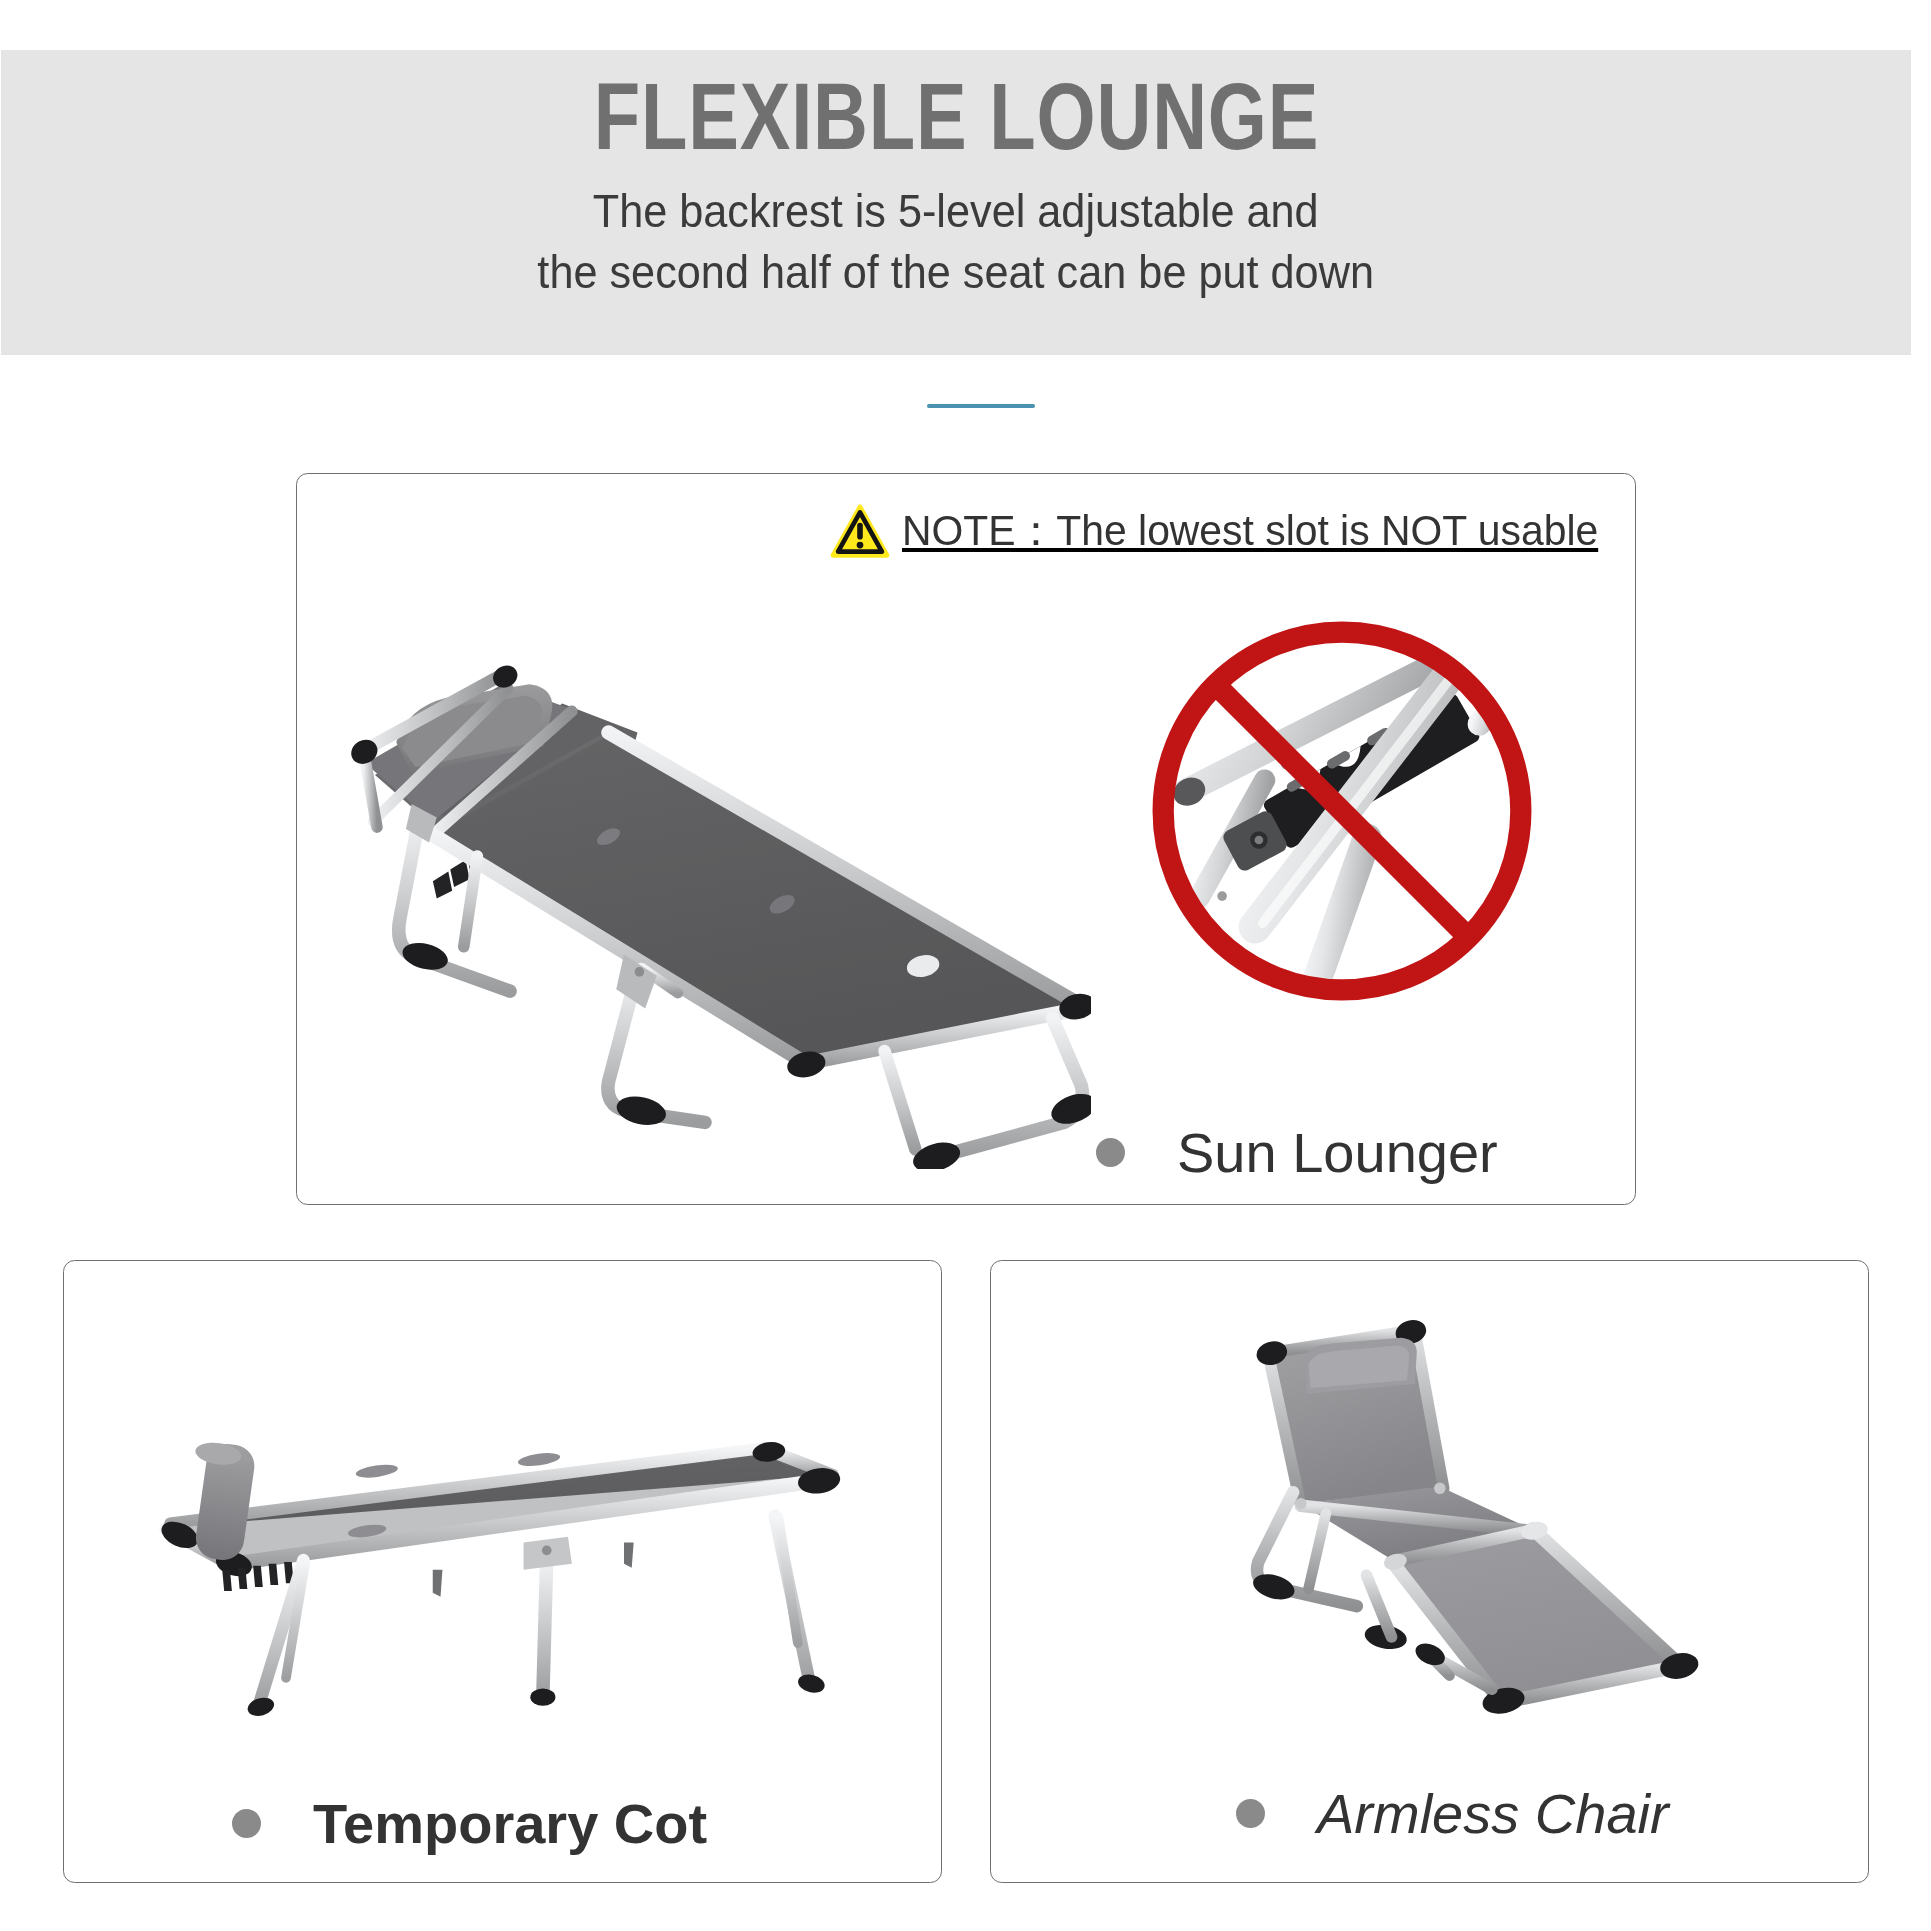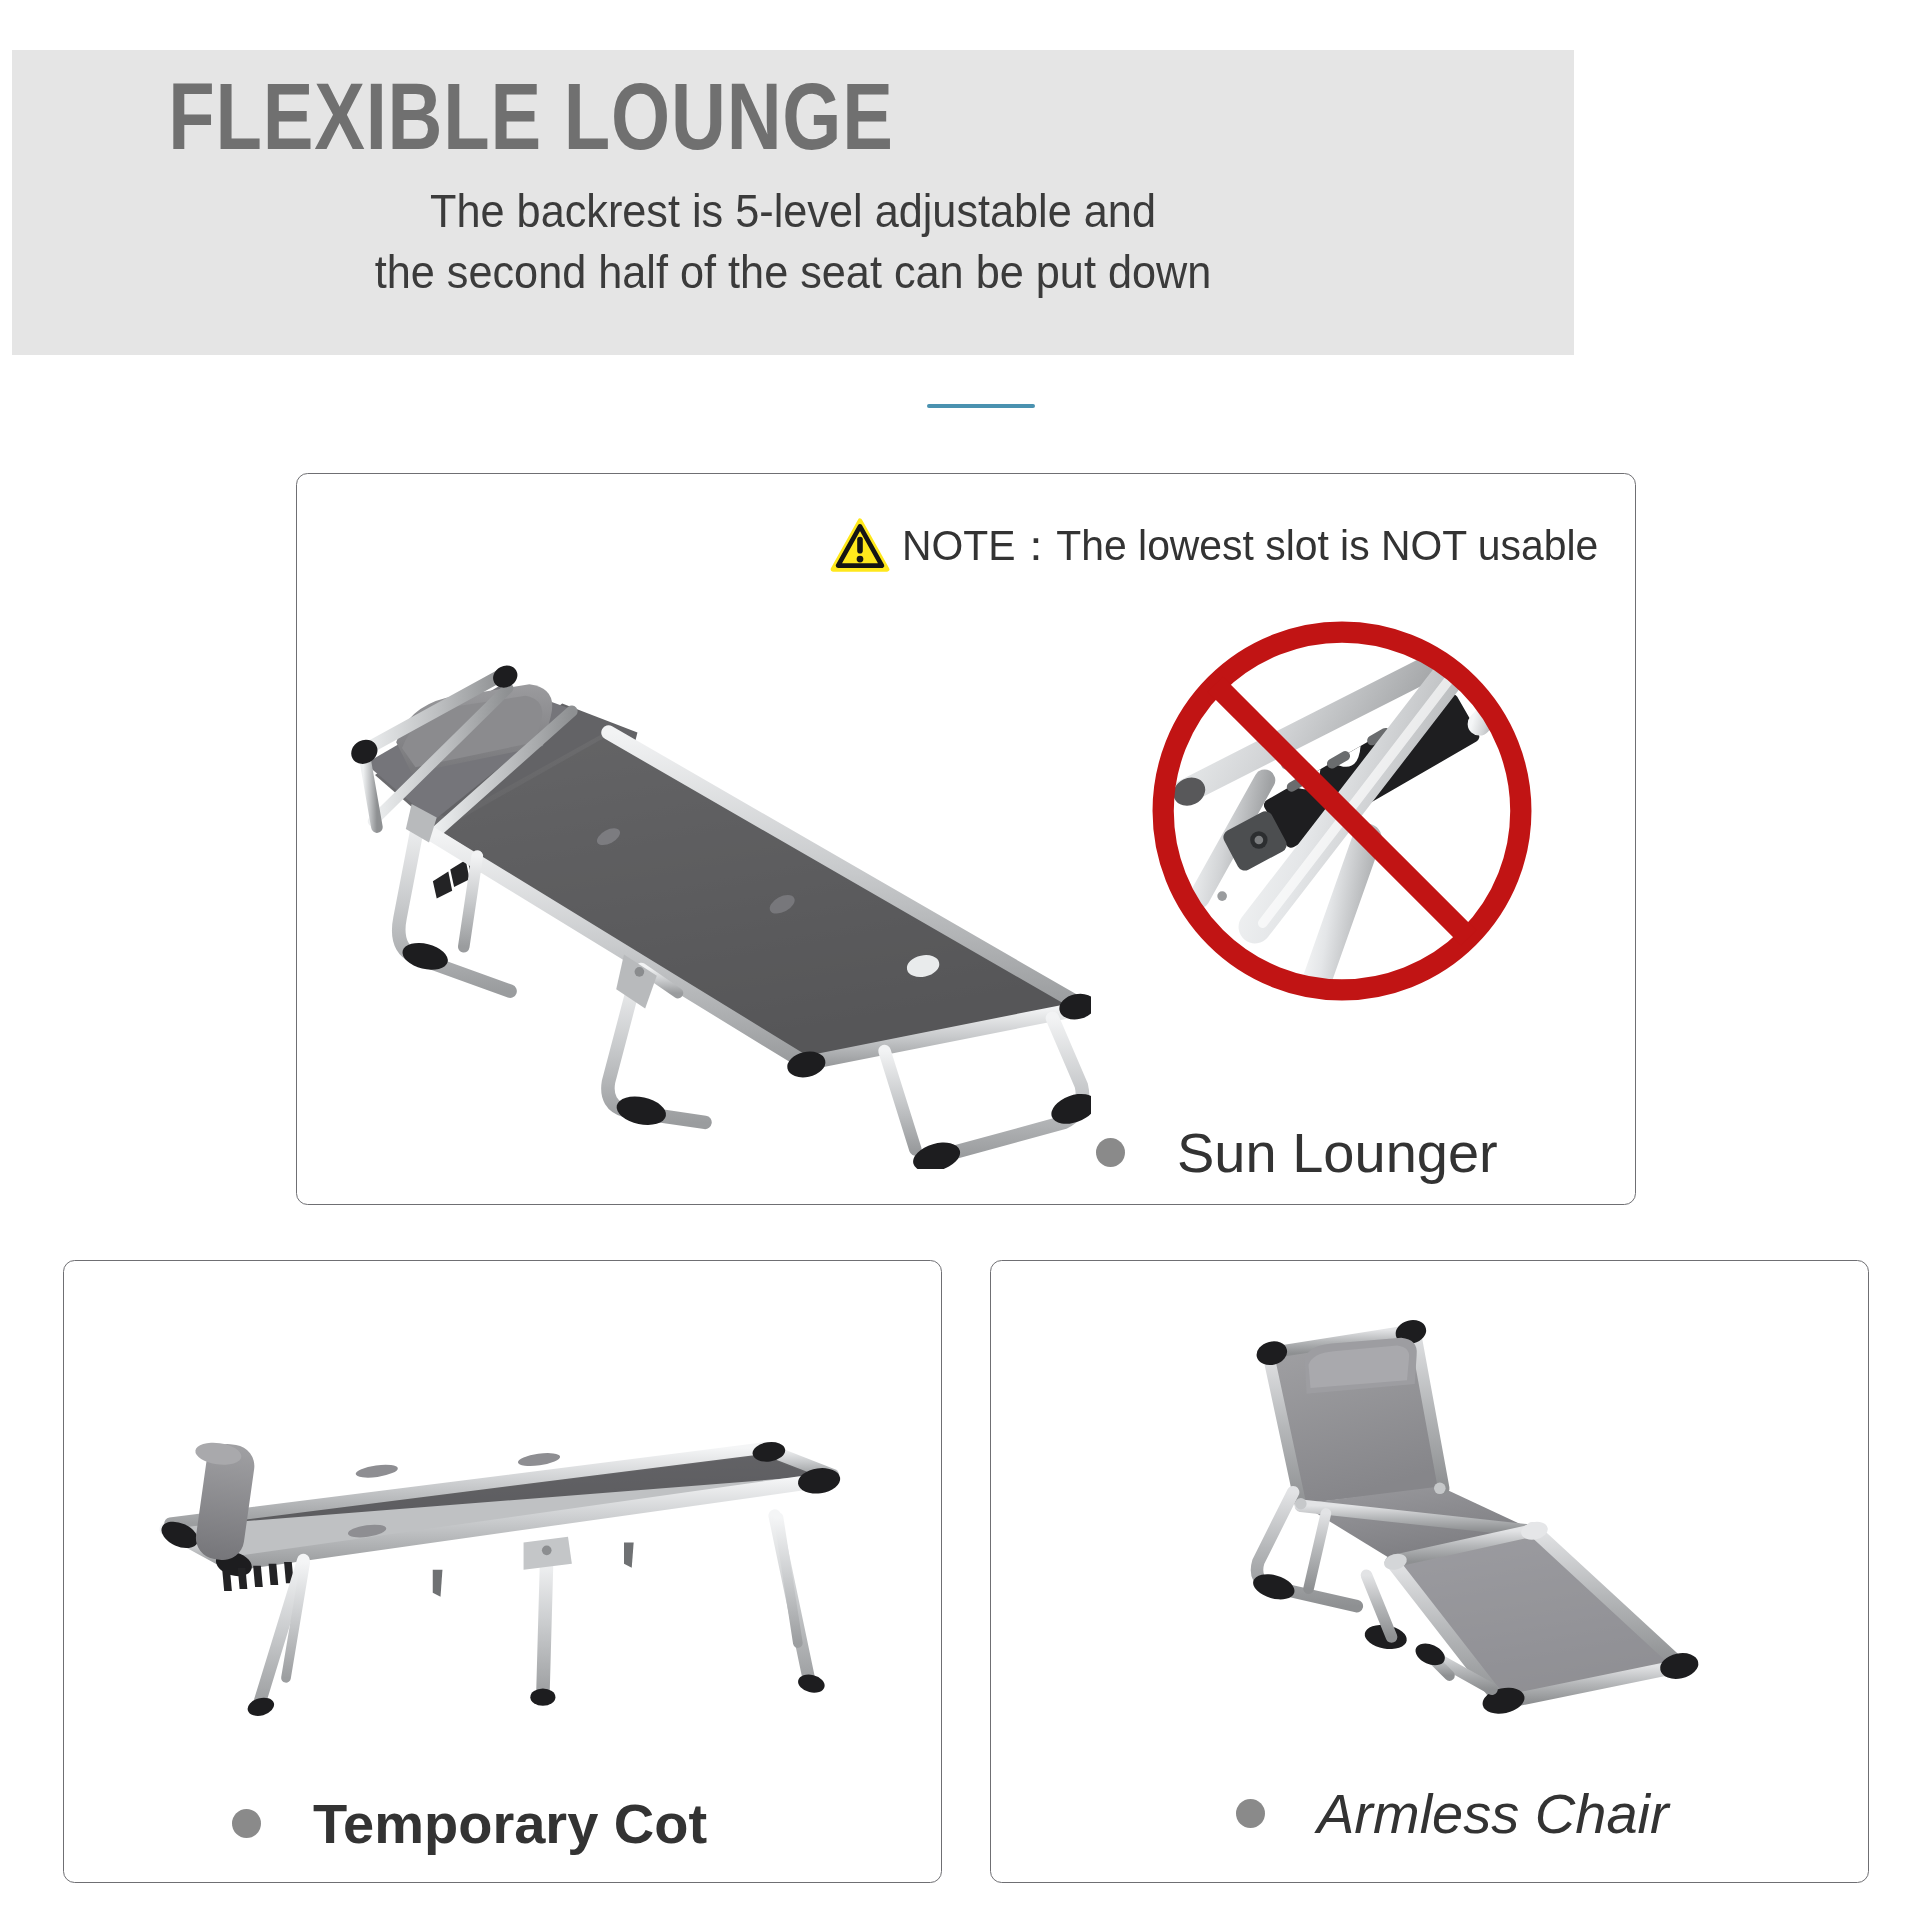--- a/index.html
+++ b/index.html
@@ -5,23 +5,23 @@
   html,body{margin:0;padding:0;}
   body{
     width:1931px;height:1931px;
     background:#ffffff;
     font-family:"Liberation Sans",sans-serif;
     overflow:hidden;position:relative;
   }
 
   
   .header-band{
-    position:absolute;left:12px;top:50px;width:1562px;height:305px;
+    position:absolute;left:1px;top:50px;width:1910px;height:305px;
     background:#e5e5e5;
-    display:flex;flex-direction:column;
+    display:flex;flex-direction:column;align-items:center;
   }
   .title{
     margin:0;padding:0;
     font-family:"Liberation Sans Narrow","Liberation Sans",sans-serif;
     font-weight:bold;
     font-size:95px;
     line-height:1;
     letter-spacing:1px;
     color:#707070;
     transform:scaleX(0.80);
@@ -55,22 +55,22 @@
     border:1.9px solid #6f6f73;
     border-radius:11.6px;
     box-sizing:border-box;
   }
   .card-top   {left:296px; top:473px;  width:1340px; height:732px;}
   .card-left  {left:63px;  top:1260px; width:879px;  height:623px;}
   .card-right {left:990px;top:1260px; width:879px;  height:623px;}
 
   
   .note-row{
-    position:absolute;left:830px;top:517px;
-    display:flex;align-items:center;
+    position:absolute;left:830px;top:502px;
+    display:flex;align-items:flex-end;text-decoration:underline;
   }
   .warn-icon{width:60px;height:56px;display:block;flex:0 0 auto;}
   .note-text{
     font-size:43px;color:#333333;margin-left:11.6px;white-space:nowrap;
     transform:scaleX(0.95);transform-origin:left center;
   }
 
   
   .label-row{position:absolute;display:flex;align-items:center;justify-content:center;}
   .bullet{

